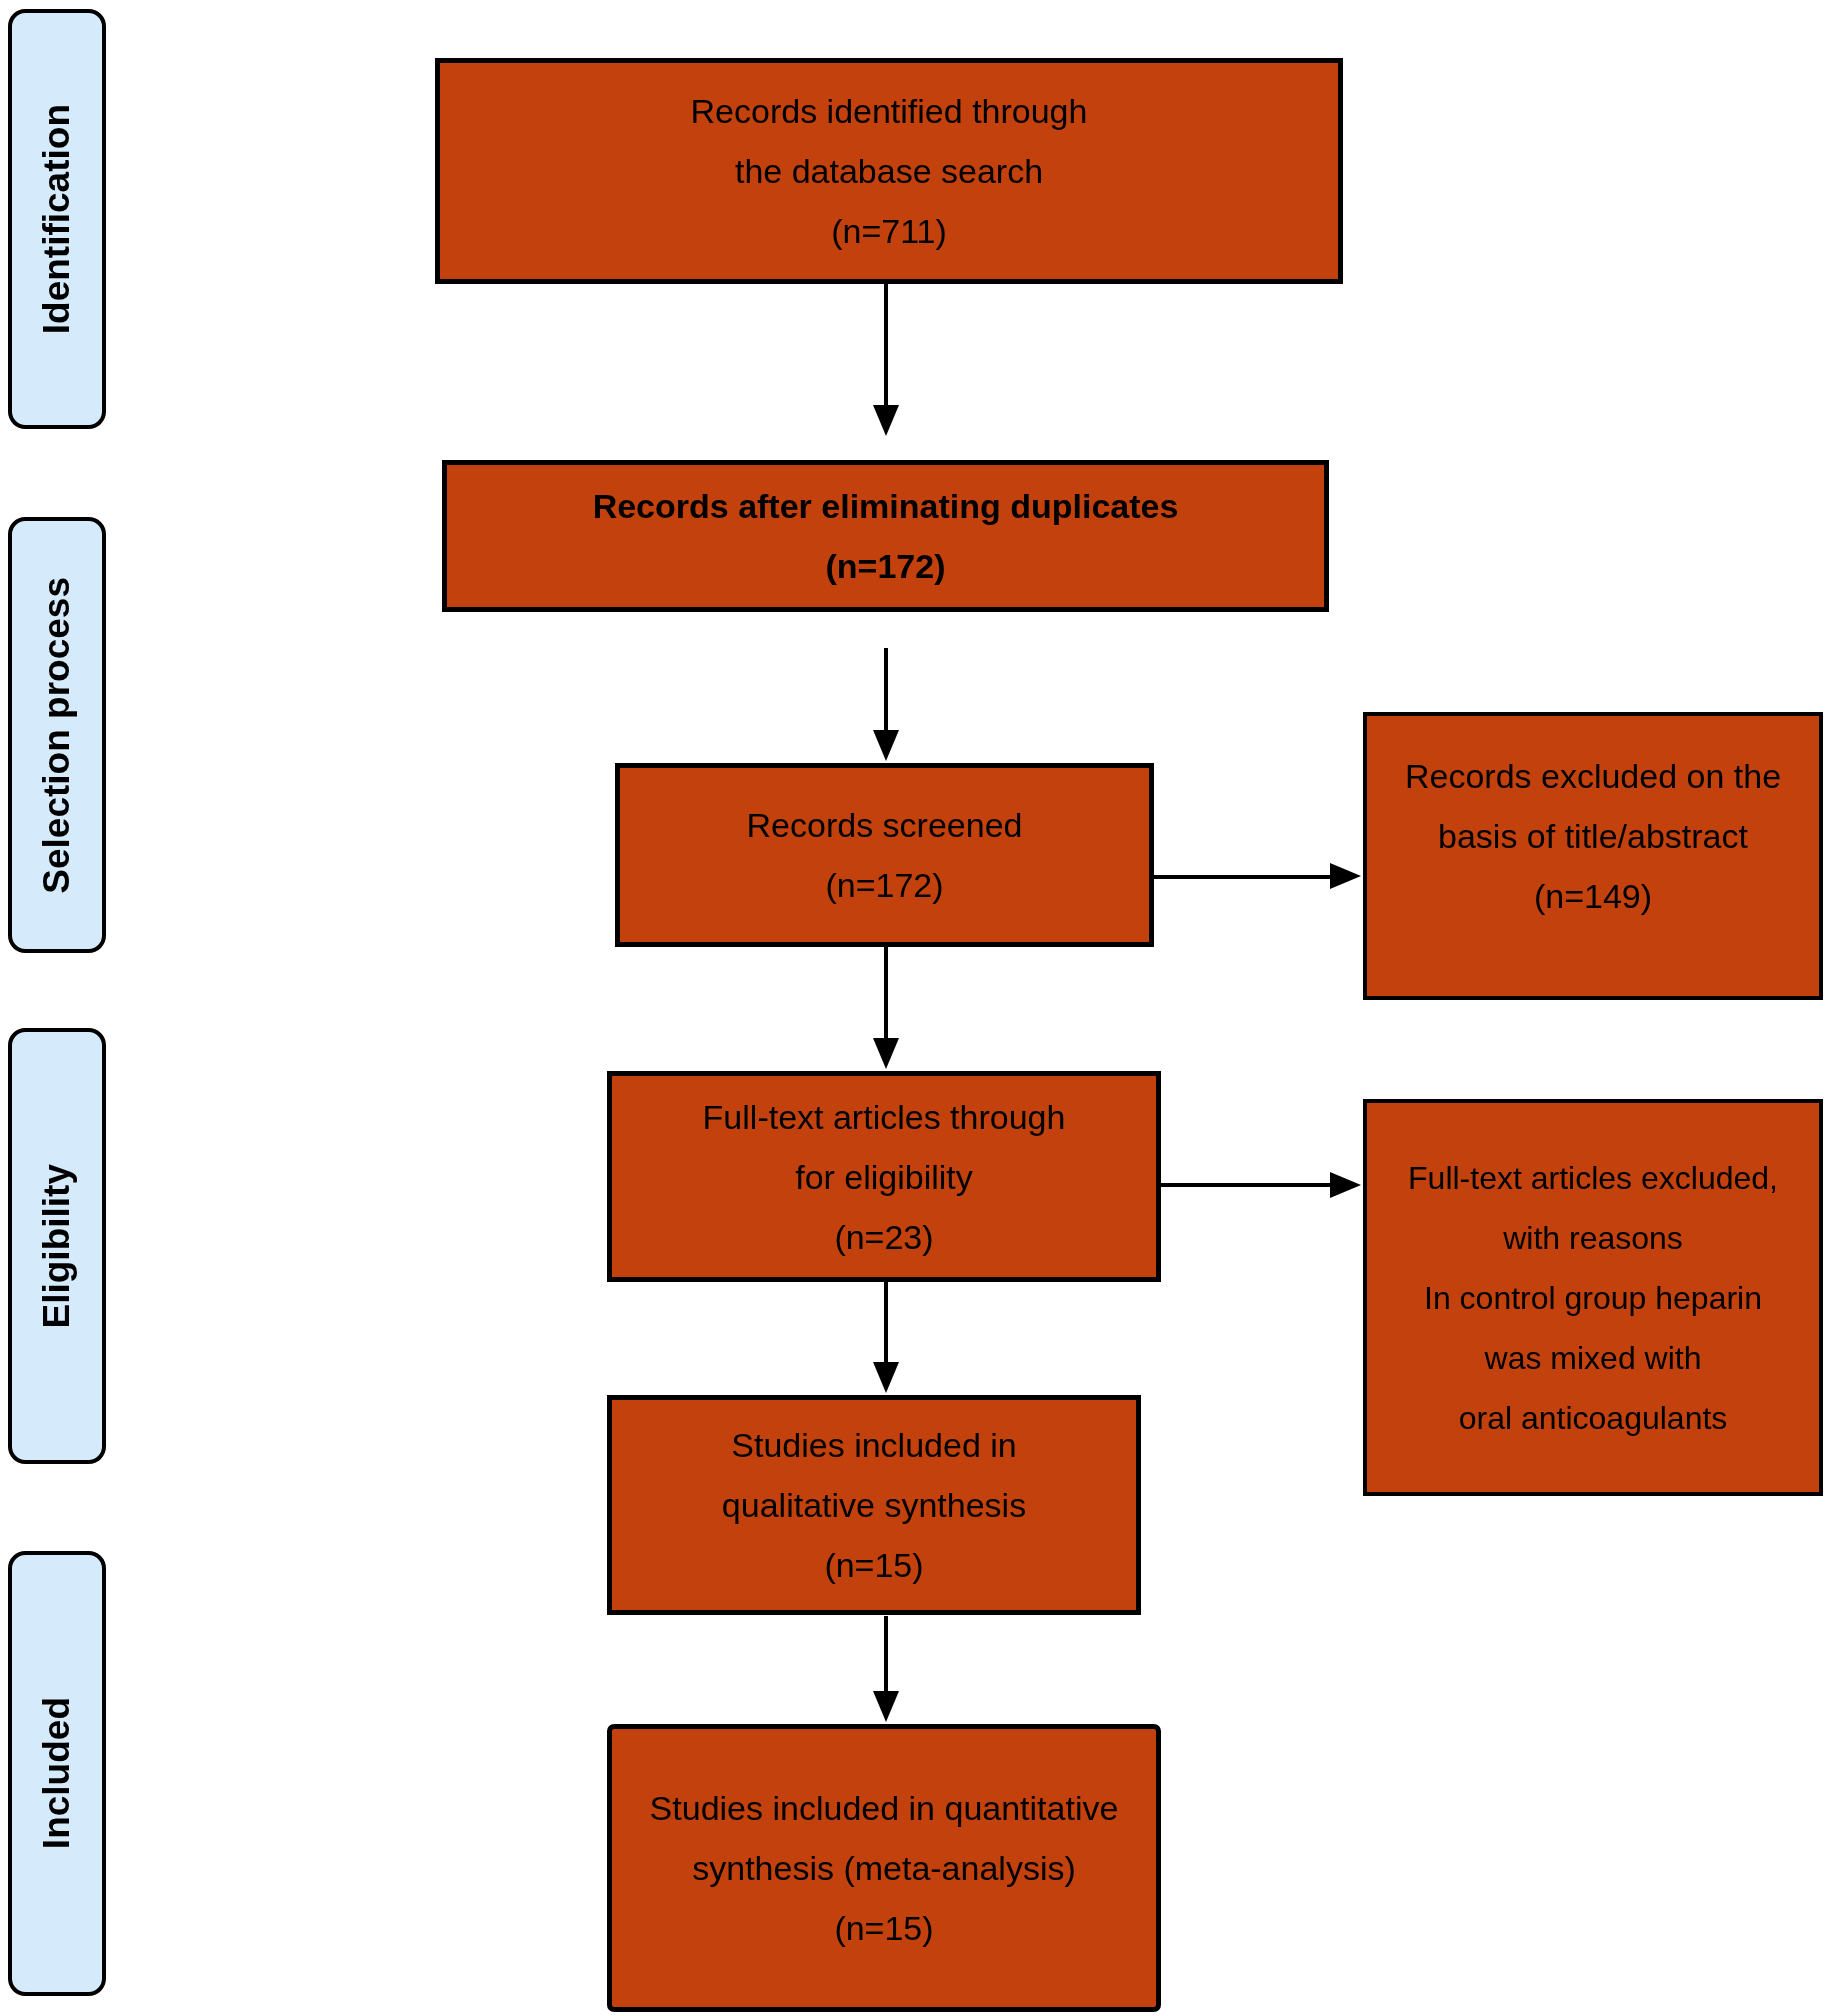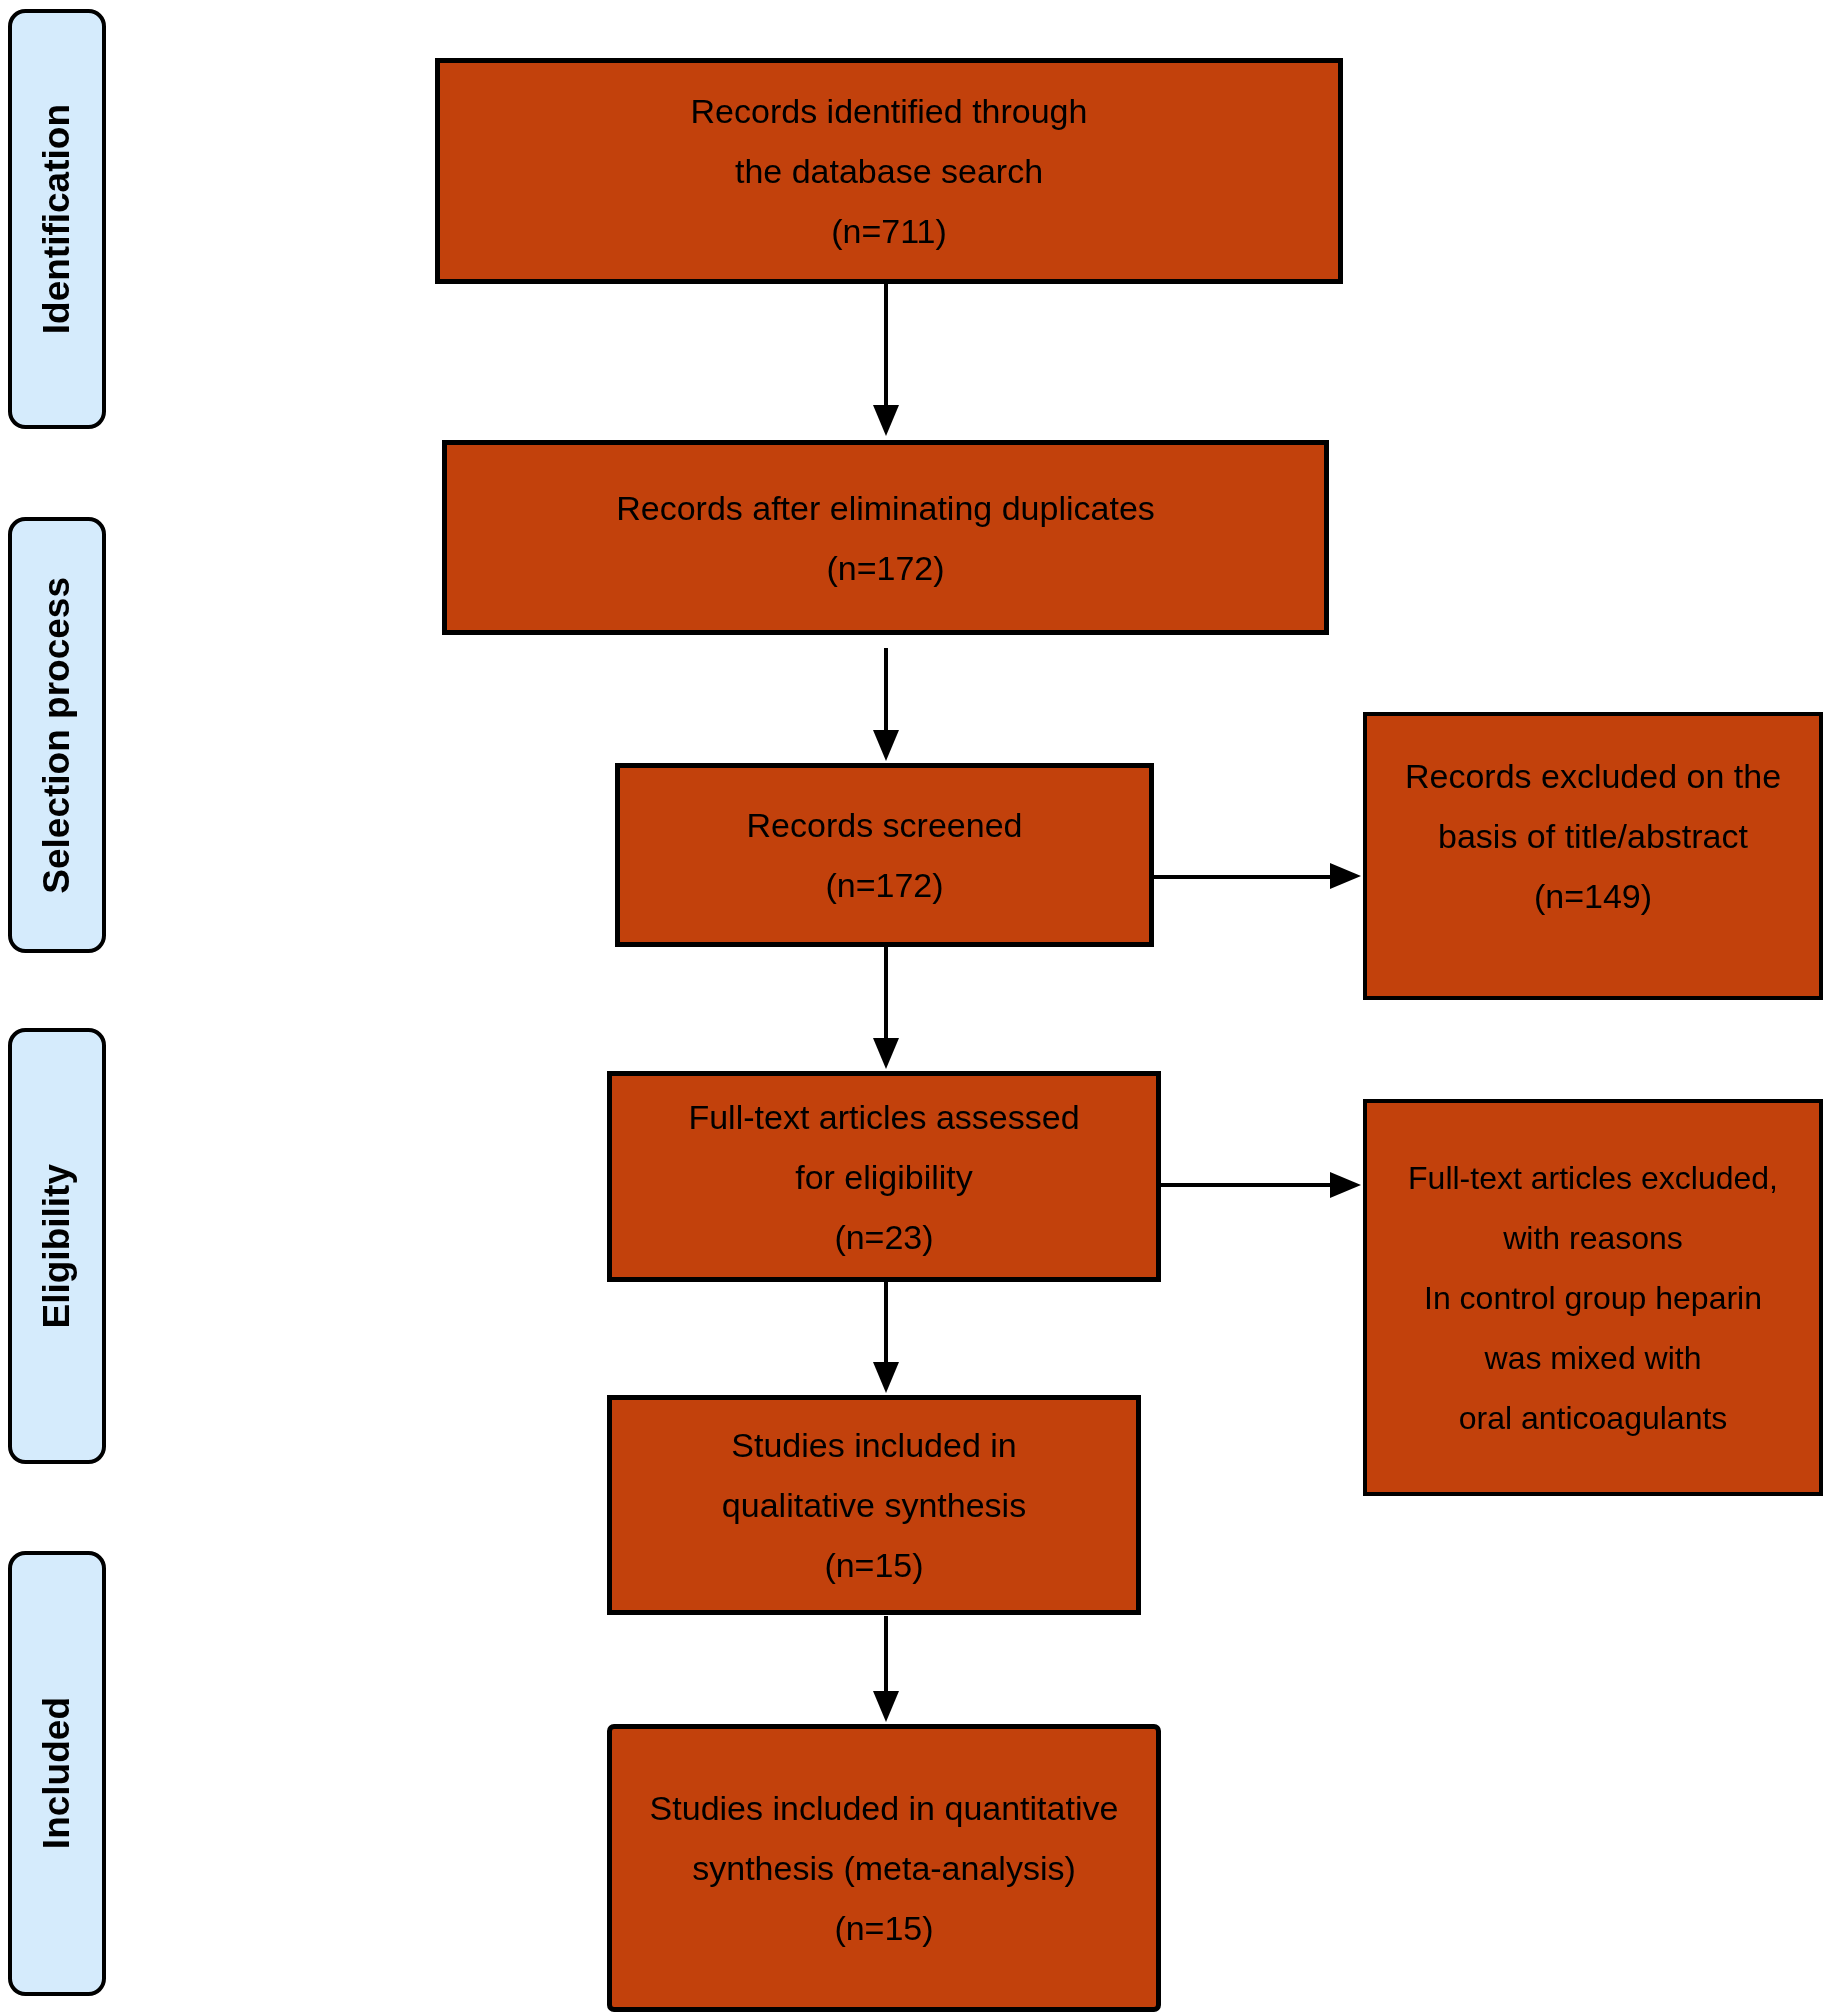--- a/index.html
+++ b/index.html
@@ -92,32 +92,32 @@
   <div class="stage" style="top:1551px;height:445px;">
     <span class="stage-label">Included</span>
   </div>
 
   <div class="box" id="f1" style="left:435px;top:58px;width:908px;height:226px;">
     <div class="bline">Records identified through</div>
     <div class="bline">the database search</div>
     <div class="bline">(n=711)</div>
   </div>
 
-  <div class="box" id="f2" style="left:442px;top:440px;width:887px;height:195px;">
+  <div class="box" id="f2" style="left:442px;top:460px;width:887px;height:152px;font-weight:bold;">
     <div class="bline">Records after eliminating duplicates</div>
     <div class="bline">(n=172)</div>
   </div>
 
   <div class="box" id="f3" style="left:615px;top:763px;width:539px;height:184px;">
     <div class="bline">Records screened</div>
     <div class="bline">(n=172)</div>
   </div>
 
   <div class="box" id="f4" style="left:607px;top:1071px;width:554px;height:211px;">
-    <div class="bline">Full-text articles assessed</div>
+    <div class="bline">Full-text articles through</div>
     <div class="bline">for eligibility</div>
     <div class="bline">(n=23)</div>
   </div>
 
   <div class="box" id="f5" style="left:607px;top:1395px;width:534px;height:220px;">
     <div class="bline">Studies included in</div>
     <div class="bline">qualitative synthesis</div>
     <div class="bline">(n=15)</div>
   </div>
 

